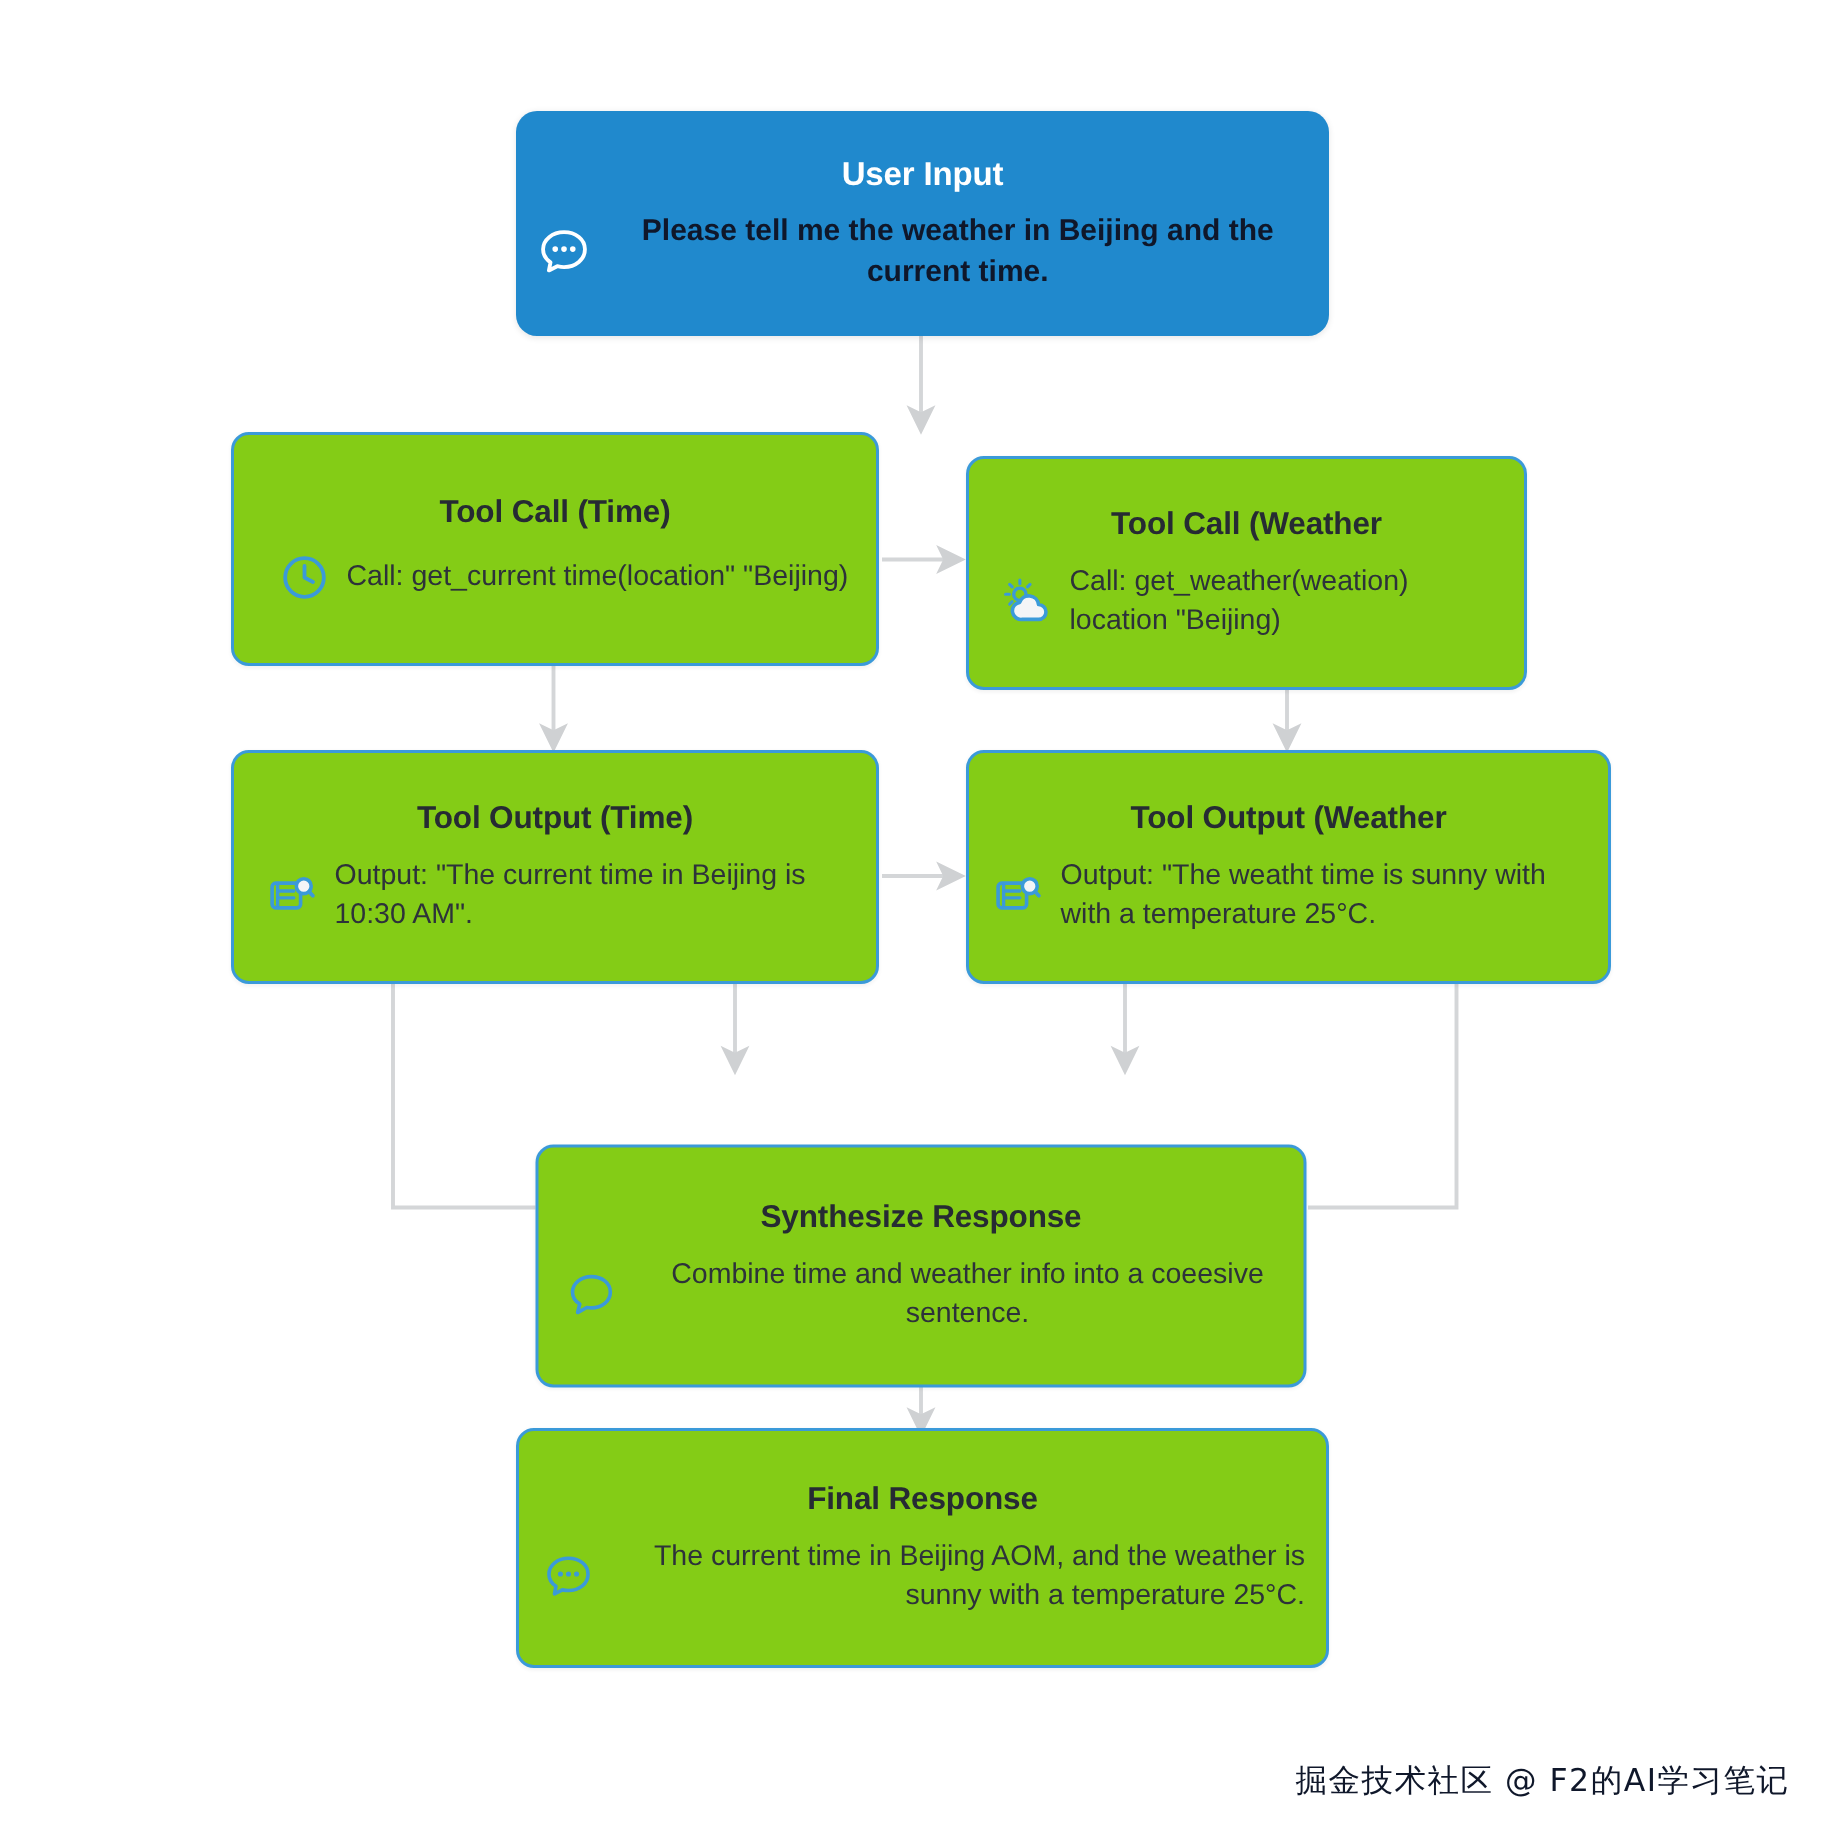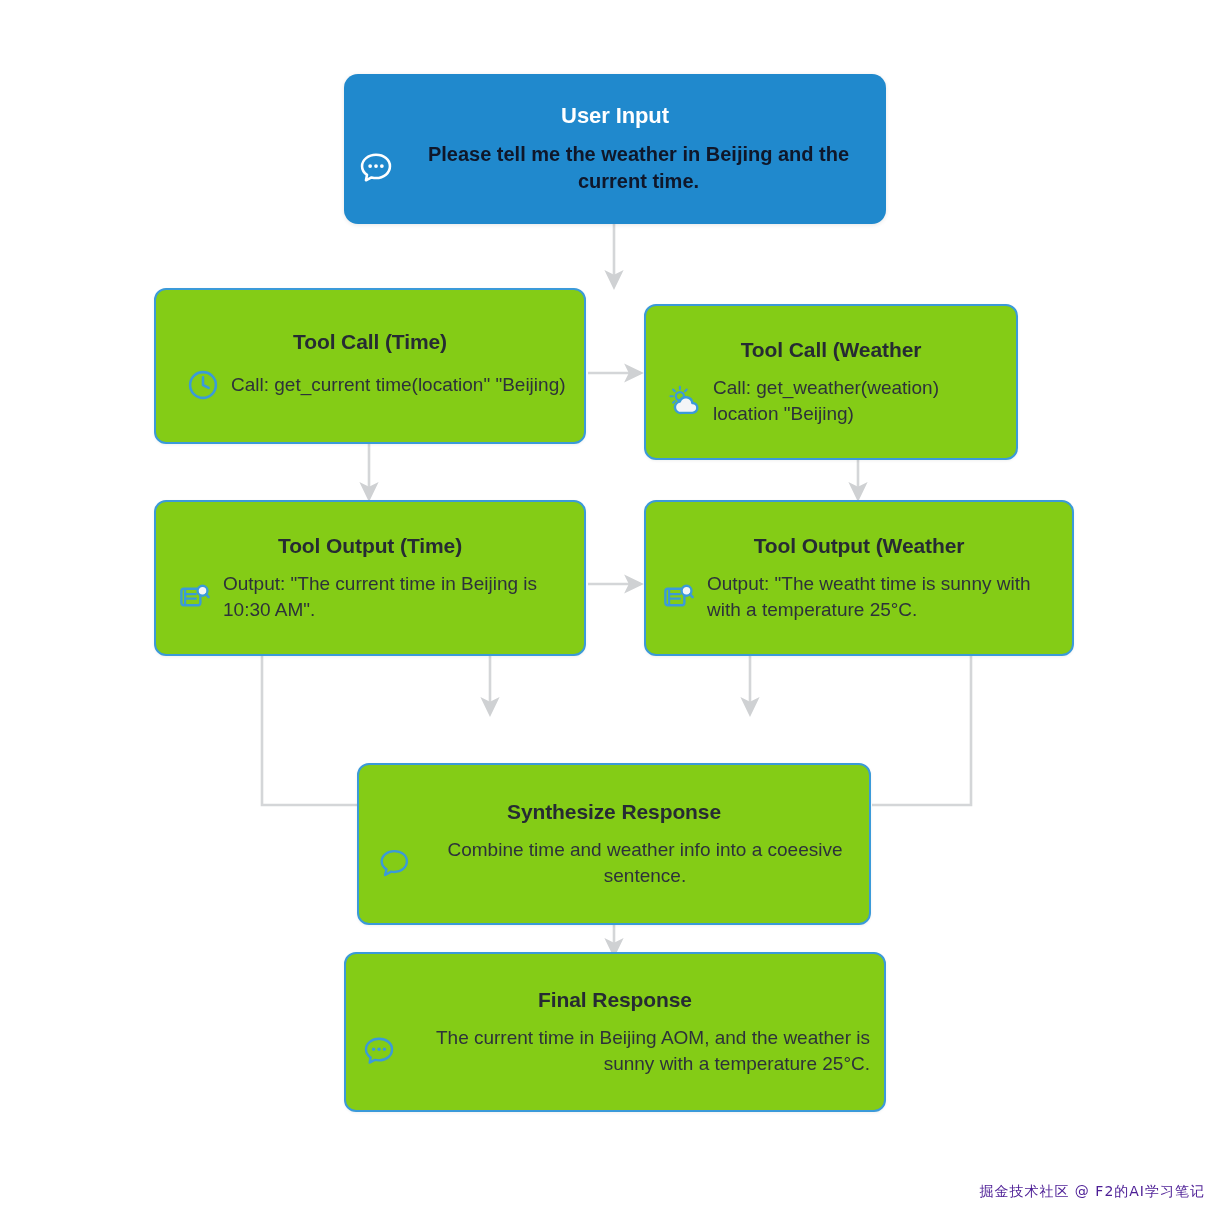--- a/index.html
+++ b/index.html
@@ -90,24 +90,24 @@
     height: 34px;
     display: block;
   }
   .node.accent .node-icon {
     width: 36px;
     height: 36px;
   }
   
   #watermark {
     position: absolute;
-    right: 22px;
+    right: 34px;
     bottom: 26px;
-    font-size: 14px;
-    color: #4c1d95;
+    font-size: 21px;
+    color: #0f172a;
     font-family: "DejaVu Sans", "Liberation Sans", sans-serif;
     letter-spacing: 1px;
     white-space: nowrap;
   }
 </style>
 </head>
 <body>
 
 <div id="canvas">
 

